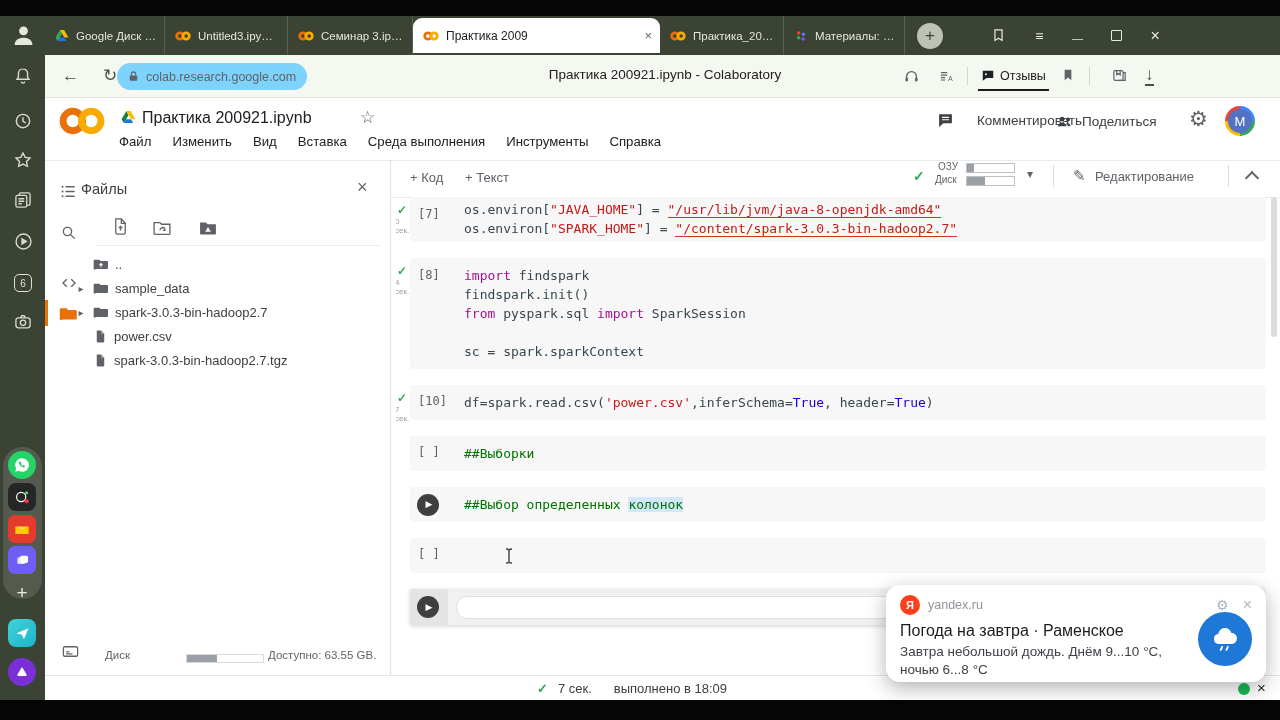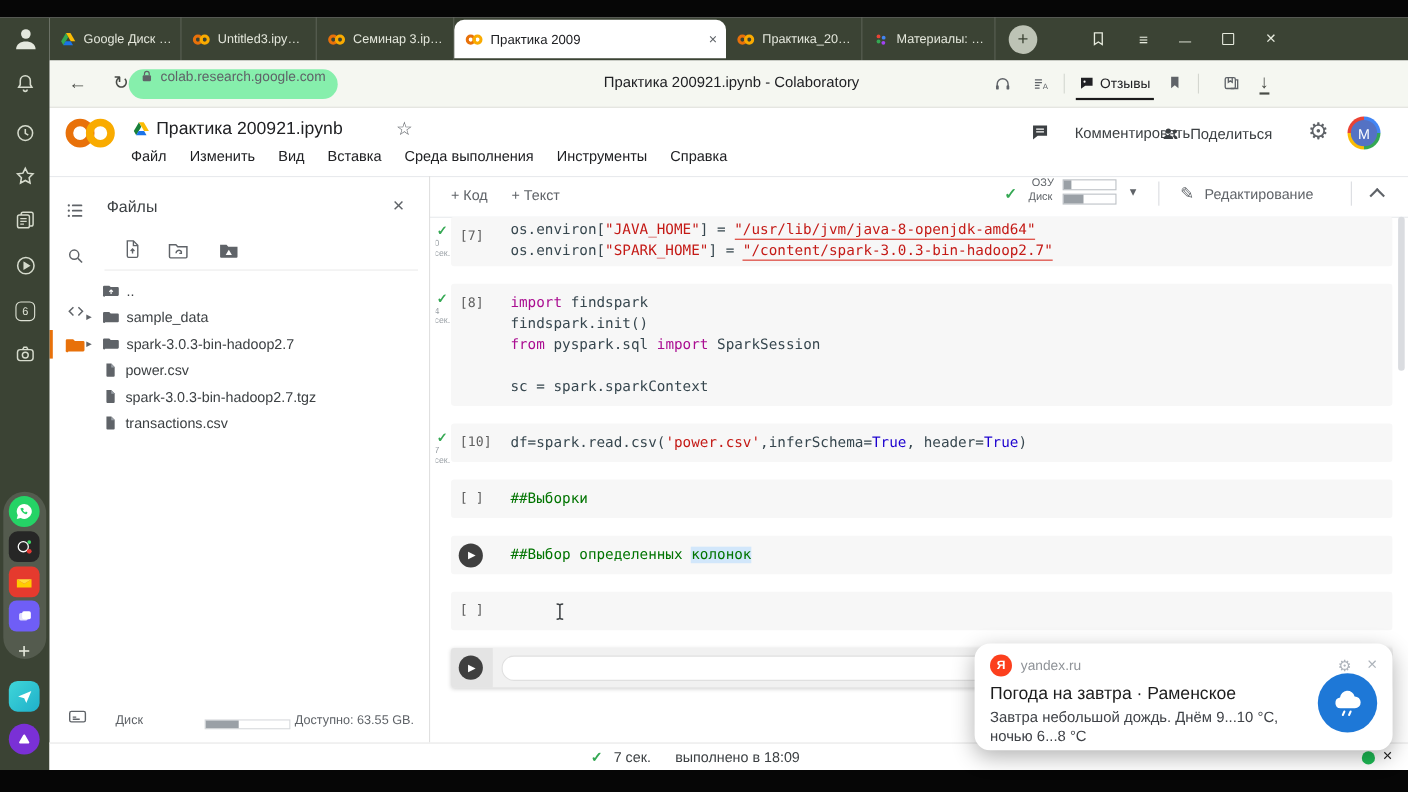--- a/index.html
+++ b/index.html
@@ -31,22 +31,22 @@
   .tab-close{color:#5f6368;font-size:13px;margin-left:6px;}
   #newtab{width:26px;height:26px;border-radius:50%;background:rgba(233,237,224,.75);color:#3b4334;
           font-size:17px;display:flex;align-items:center;justify-content:center;margin:0 0 6px 12px;}
   #win-controls{position:absolute;left:945px;top:0;height:39px;width:170px;display:flex;align-items:center;justify-content:space-between;color:#e7ebde;}
   .wc{font-size:14px;line-height:1;}
   .wc-restore{width:9px;height:9px;border:1.4px solid #e7ebde;border-radius:1px;}
 
   
   #btoolbar{left:45px;top:55px;width:1235px;height:42px;background:#f5f7f1;border-bottom:1px solid #e0e2dc;z-index:4;}
   .bt-ic{color:#494c47;font-size:17px;line-height:1;}
-  #addr-pill{position:absolute;left:72px;top:8px;width:190px;height:27px;background:#86efac;border-radius:14px;
-             display:flex;padding:0 10px;box-sizing:border-box;gap:6px;}
+  #addr-pill{position:absolute;left:72px;top:8px;width:190px;height:27px;background:#7dd3fc;border-radius:14px;
+             display:flex;align-items:center;padding:0 10px;box-sizing:border-box;gap:6px;}
   #addr-url{font-size:12.5px;color:#5f6368;white-space:nowrap;}
   #page-title{position:absolute;left:330px;width:580px;top:12px;text-align:center;font-size:13.5px;color:#202124;}
   #feedback-chip{position:absolute;left:933px;top:8px;height:26px;display:flex;align-items:center;gap:5px;
                  border-bottom:2px solid #1a1a1a;padding:0 3px;}
   #feedback-chip span{font-size:12.5px;color:#202124;}
   .vdiv-l{position:absolute;top:12px;width:1px;height:18px;background:#d4d7d0;}
 
   
   #colab{left:45px;top:97px;width:1235px;height:578px;background:#fff;}
   #colab-title{font-size:16px;color:#202124;}
@@ -419,21 +419,21 @@
           <path d="M9 7l-5 5 5 5M15 7l5 5-5 5"></path>
         </svg>
     </span>
     <div class="rail-active-bar"></div>
     <span class="abs" style="left:14px;top:207px;">
       <svg viewBox="0 0 24 24" width="19" height="19">
           <path d="M2.5 5.5h7l2 2h9.5a1.5 1.5 0 0 1 1.5 1.5v9a1.5 1.5 0 0 1-1.5 1.5h-17A1.5 1.5 0 0 1 1 18V7a1.5 1.5 0 0 1 1.5-1.5z" fill="#e8710a"></path>
         </svg>
     </span>
 
-    <span class="abs" id="files-title" style="left:52px;top:84px;">Файлы</span>
+    <span class="abs" id="files-title" style="left:36px;top:84px;">Файлы</span>
     <span class="abs" style="left:312px;top:80px;font-size:18px;color:#5f6368;">×</span>
 
     <span class="abs" style="left:66px;top:120px;">
       <svg viewBox="0 0 24 24" width="19" height="19" fill="none" stroke="#5f6368" stroke-width="1.6">
           <path d="M6 2.5h7l5 5V20a1.5 1.5 0 0 1-1.5 1.5h-9A1.5 1.5 0 0 1 6 20z"></path>
           <path d="M13 2.5V8h5"></path>
           <path d="M12 17v-5M9.8 14l2.2-2.2 2.2 2.2"></path>
         </svg>
     </span>
     <span class="abs" style="left:107px;top:121px;">
@@ -481,28 +481,20 @@
           </svg>
           <span class="tree-label">power.csv</span>
         </div>
         <div class="tree-row">
           <span class="tree-arrow"></span>
           <svg viewBox="0 0 24 24" width="15" height="15">
             <path d="M6 2.5h7l5 5V20a1.5 1.5 0 0 1-1.5 1.5h-9A1.5 1.5 0 0 1 6 20z" fill="#5f6368"></path>
             <path d="M13 2.5V8h5" fill="#9aa0a6"></path>
           </svg>
           <span class="tree-label">spark-3.0.3-bin-hadoop2.7.tgz</span>
-        </div>
-        <div class="tree-row">
-          <span class="tree-arrow"></span>
-          <svg viewBox="0 0 24 24" width="15" height="15">
-            <path d="M6 2.5h7l5 5V20a1.5 1.5 0 0 1-1.5 1.5h-9A1.5 1.5 0 0 1 6 20z" fill="#5f6368"></path>
-            <path d="M13 2.5V8h5" fill="#9aa0a6"></path>
-          </svg>
-          <span class="tree-label">transactions.csv</span>
         </div>
       </div>
 
     <span class="abs" style="left:16px;top:545px;">
       <svg viewBox="0 0 24 24" width="19" height="19" fill="none" stroke="#5f6368" stroke-width="1.6">
           <rect x="3" y="6" width="18" height="12" rx="2"></rect>
           <path d="M6.5 12.5h4M6.5 15h8"></path>
         </svg>
     </span>
     <span class="abs small-gray" style="left:60px;top:552px;">Диск</span>

